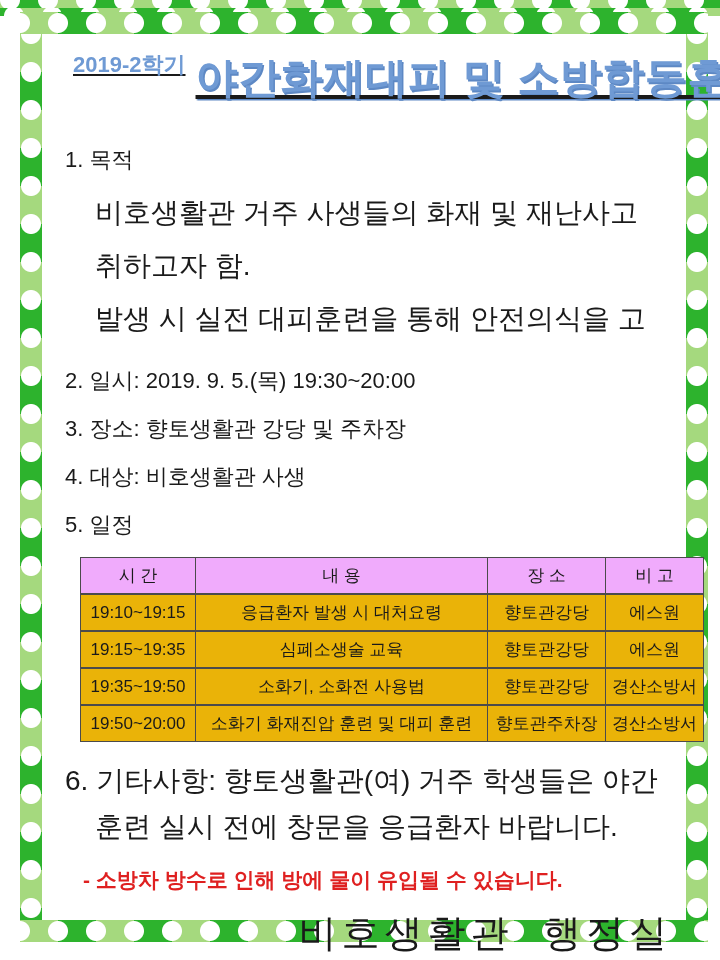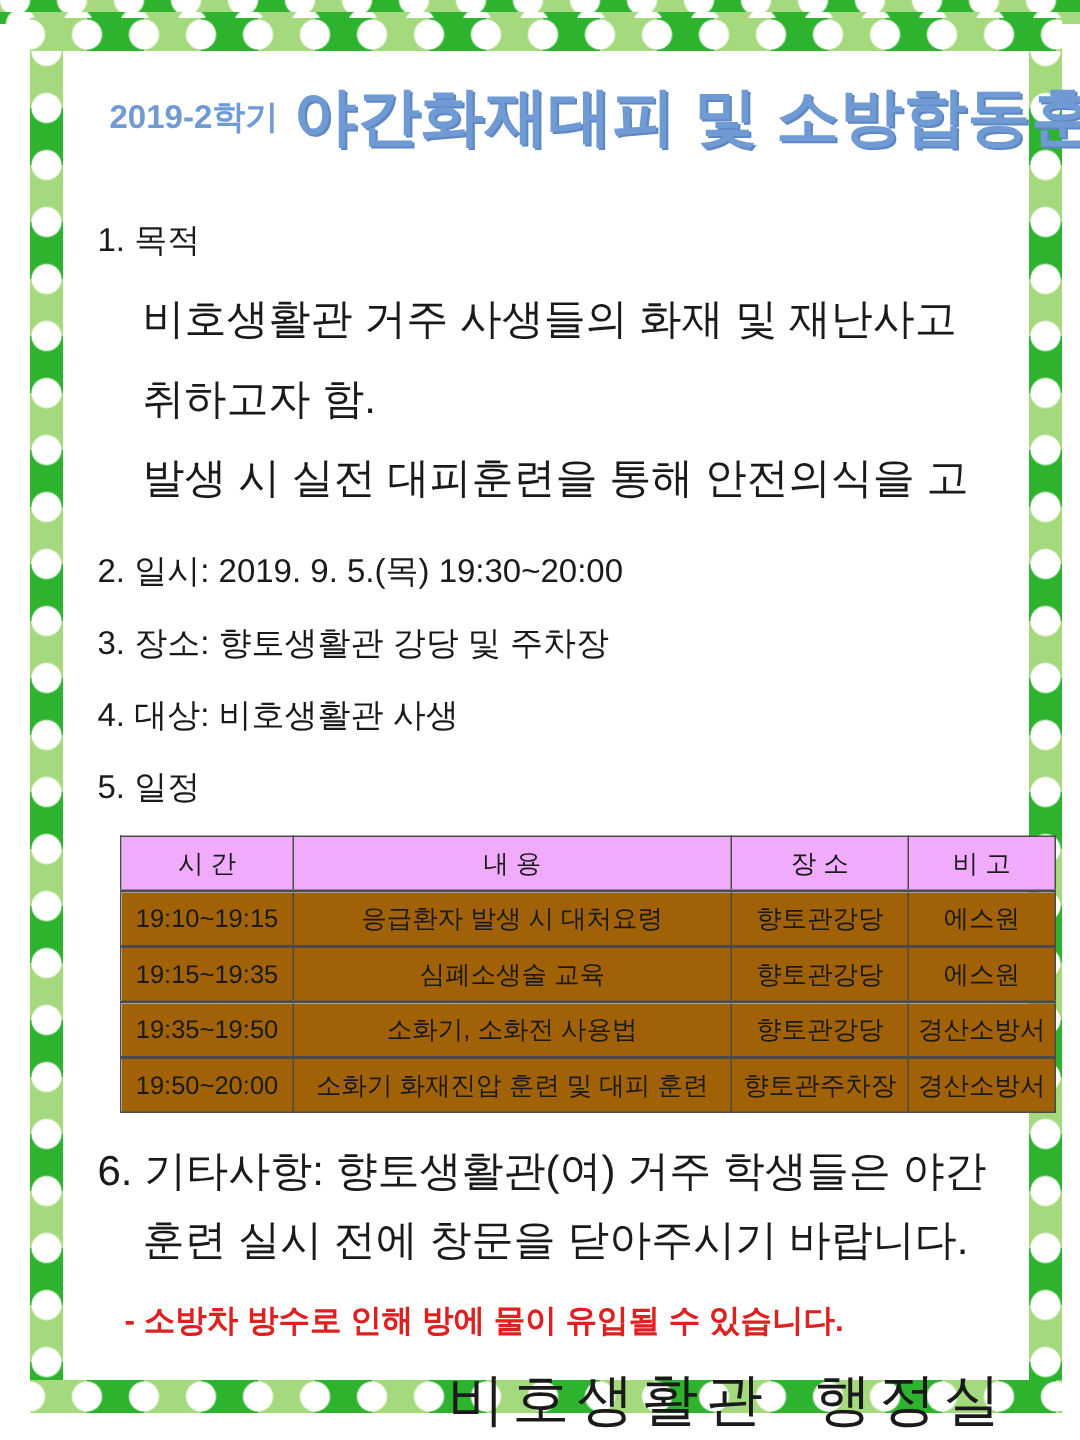--- a/index.html
+++ b/index.html
@@ -55,23 +55,24 @@
     background-position:-5px 0, 14px 0;
   }
 
   
   .content{
     position:absolute;left:42px;right:42px;top:34px;bottom:42px;
     padding:12px 6px 0 23px;
     box-sizing:border-box;
   }
   .titlebar{
-    display:flex;align-items:center;
+    display:flex;align-items:flex-start;
     margin:4px 0 34px 8px;
     white-space:nowrap;
+    text-decoration:underline;
   }
   .term{
     color:#6f9ad4;font-weight:bold;font-size:22px;
     letter-spacing:0px;margin-right:10px;
   }
   .title{
     color:#6f9ad4;font-weight:800;font-size:42px;
     letter-spacing:0.5px;
     text-shadow:1.5px 1.5px 0 #5d88c4;
   }
@@ -93,21 +94,21 @@
     padding:0 2px;
     overflow:hidden;
     white-space:nowrap;
   }
   table.schedule thead th{
     background:#f0abfc;
     border-bottom-width:2px;
     font-weight:normal;
   }
   table.schedule tbody td{
-    background:#a16207;
+    background:#eab308;
     border-top-width:2px;
   }
   col.c-time{width:115px;} col.c-content{width:292px;}
   col.c-place{width:118px;} col.c-note{width:98px;}
 
   .etc1{font-size:28px;line-height:46px;margin-top:16px;white-space:nowrap;}
   .etc2{font-size:28px;line-height:46px;padding-left:30px;white-space:nowrap;}
   .warning{
     color:#df2020;font-size:21px;font-weight:600;
     margin-top:16px;padding-left:18px;white-space:nowrap;
@@ -186,20 +187,20 @@
         <tr>
           <td>19:50~20:00</td>
           <td>소화기 화재진압 훈련 및 대피 훈련</td>
           <td>향토관주차장</td>
           <td>경산소방서</td>
         </tr>
       </tbody>
     </table>
 
     <div class="etc1">6. 기타사항: 향토생활관(여) 거주 학생들은 야간</div>
-    <div class="etc2">훈련 실시 전에 창문을 닫아주시기 바랍니다.</div>
+    <div class="etc2">훈련 실시 전에 창문을 응급환자 바랍니다.</div>
 
     <div class="warning">- 소방차 방수로 인해 방에 물이 유입될 수 있습니다.</div>
 
     <div class="footer">비호생활관 행정실</div>
 
   </div>
 </div>
 
 </body></html>

